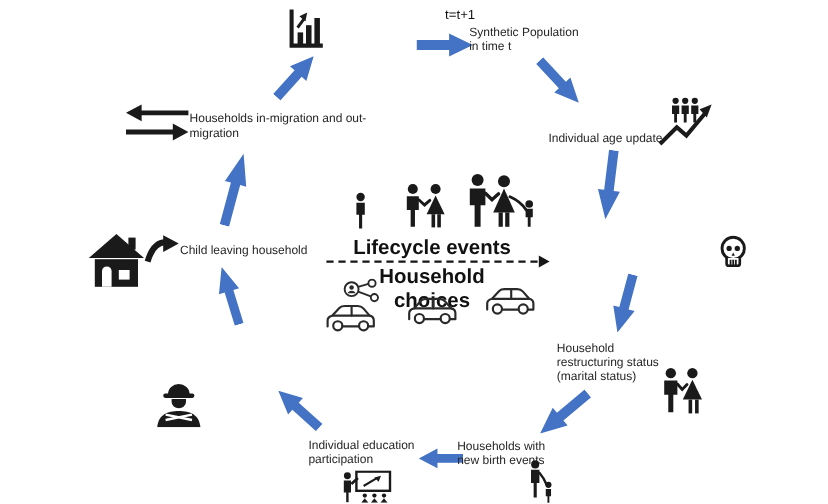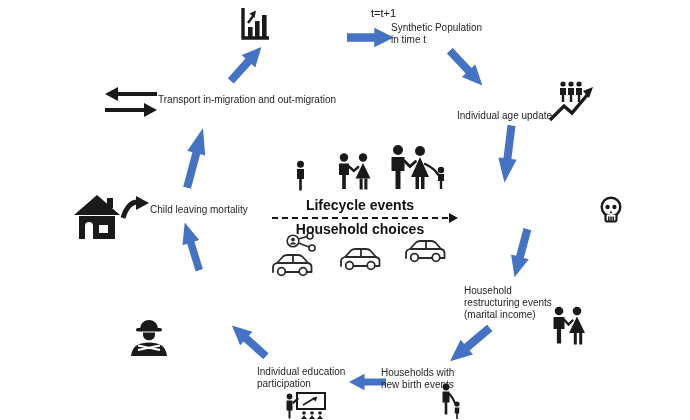--- a/index.html
+++ b/index.html
@@ -3,21 +3,21 @@
 <meta charset="utf-8">
 <style>
   html,body{margin:0;padding:0;background:#fff;}
   #canvas{
     position:relative;width:690px;height:420px;background:#fff;overflow:hidden;
     font-family:"Liberation Sans",sans-serif;color:#262626;
   }
   .lbl{position:absolute;font-size:10px;line-height:1.18;color:#262626;}
   .lbl.center{text-align:left;}
   .lbl.nowrap{white-space:nowrap;}
-  .biglbl{position:absolute;font-size:14px;font-weight:bold;color:#111;text-align:center;}
+  .biglbl{position:absolute;font-size:17px;font-weight:bold;color:#111;text-align:center;}
   .tstep{position:absolute;font-size:11px;font-weight:normal;color:#111;text-align:right;}
   .barrow{
     position:absolute;background:var(--arrow-color,#4472C4);
     clip-path:polygon(0% 30%,58% 30%,58% 4%,100% 50%,58% 96%,58% 70%,0% 70%);
   }
   .icon{position:absolute;}
   .dashline{position:absolute;left:272px;top:217px;width:176px;height:0;border-top:2px dashed #161616;}
   .dashhead{
     position:absolute;left:449px;top:213px;width:0;height:0;
     border-top:5px solid transparent;border-bottom:5px solid transparent;border-left:9px solid #161616;
@@ -75,21 +75,21 @@
     <svg width="30" height="29" viewBox="0 0 30 29">
       <circle cx="15" cy="11" r="9.3" fill="#fff" stroke="#1a1a1a" stroke-width="2.4"></circle>
       <path d="M9.5,19 v4.5 q0,2 2,2 h7 q2,0 2,-2 V19" fill="#fff" stroke="#1a1a1a" stroke-width="2.2"></path>
       <circle cx="11.6" cy="11" r="2.2" fill="#1a1a1a"></circle>
       <circle cx="18.4" cy="11" r="2.2" fill="#1a1a1a"></circle>
       <polygon points="15,14.5 13.6,17.2 16.4,17.2" fill="#1a1a1a"></polygon>
       <path d="M12.8,20.5 v4.5 M15,20.5 v4.5 M17.2,20.5 v4.5" stroke="#1a1a1a" stroke-width="1.5"></path>
     </svg>
   </div>
 
-  <div class="lbl center" style="left:464px;top:285px;width:98px;">Household restructuring events (marital income)</div>
+  <div class="lbl center" style="left:464px;top:285px;width:98px;">Household restructuring status (marital status)</div>
   <div class="icon" style="left:549px;top:306px;">
     <svg width="38" height="44" viewBox="0 0 38 44">
       <g fill="#1a1a1a">
         <circle cx="10" cy="5" r="4.3"></circle>
         <path d="M4.5,11 h11 v12 h-3.4 v14.5 h-4.2 v-14.5 h-3.4 z"></path>
         <circle cx="28" cy="5" r="4.3"></circle>
         <polygon points="28,10.5 20,27 36,27"></polygon>
         <rect x="24.8" y="27" width="3" height="11.5"></rect>
         <rect x="30.2" y="27" width="3" height="11.5"></rect>
       </g>
@@ -148,31 +148,31 @@
         <rect x="34" y="5" width="6" height="10"></rect>
         <polygon points="1,22 24,2 47,22"></polygon>
         <rect x="6" y="23" width="36" height="23"></rect>
       </g>
       <path d="M12,46 v-13 a4,4 0 0 1 8,0 v13" fill="#fff"></path>
       <rect x="26" y="32" width="9" height="8" fill="#fff"></rect>
       <path d="M50,25 Q55,8 66,9" stroke="#1a1a1a" stroke-width="5" fill="none"></path>
       <polygon points="76,10 63,3 63,17" fill="#1a1a1a"></polygon>
     </svg>
   </div>
-  <div class="lbl nowrap" style="left:150px;top:204px;">Child leaving mortality</div>
+  <div class="lbl nowrap" style="left:150px;top:204px;">Child leaving household</div>
 
   <div class="icon" style="left:103px;top:86px;">
     <svg width="56" height="32" viewBox="0 0 56 32">
       <line x1="54" y1="8" x2="13" y2="8" stroke="#1a1a1a" stroke-width="4"></line>
       <polygon points="2,8 15,1 15,15" fill="#1a1a1a"></polygon>
       <line x1="2" y1="24" x2="43" y2="24" stroke="#1a1a1a" stroke-width="4"></line>
       <polygon points="54,24 41,17 41,31" fill="#1a1a1a"></polygon>
     </svg>
   </div>
-  <div class="lbl center" style="left:158px;top:94px;width:180px;">Transport in-migration and out-migration</div>
+  <div class="lbl center" style="left:158px;top:94px;width:180px;">Households in-migration and out-migration</div>
 
   <div class="icon" style="left:292px;top:160px;">
     <svg width="17" height="34" viewBox="0 0 17 34">
       <g fill="#1a1a1a">
         <circle cx="8.5" cy="4.2" r="3.5"></circle>
         <path d="M5,9 h7 v10 h-2.2 v11.5 h-2.6 v-11.5 h-2.2 z"></path>
       </g>
     </svg>
   </div>
   <div class="icon" style="left:334px;top:153px;">

